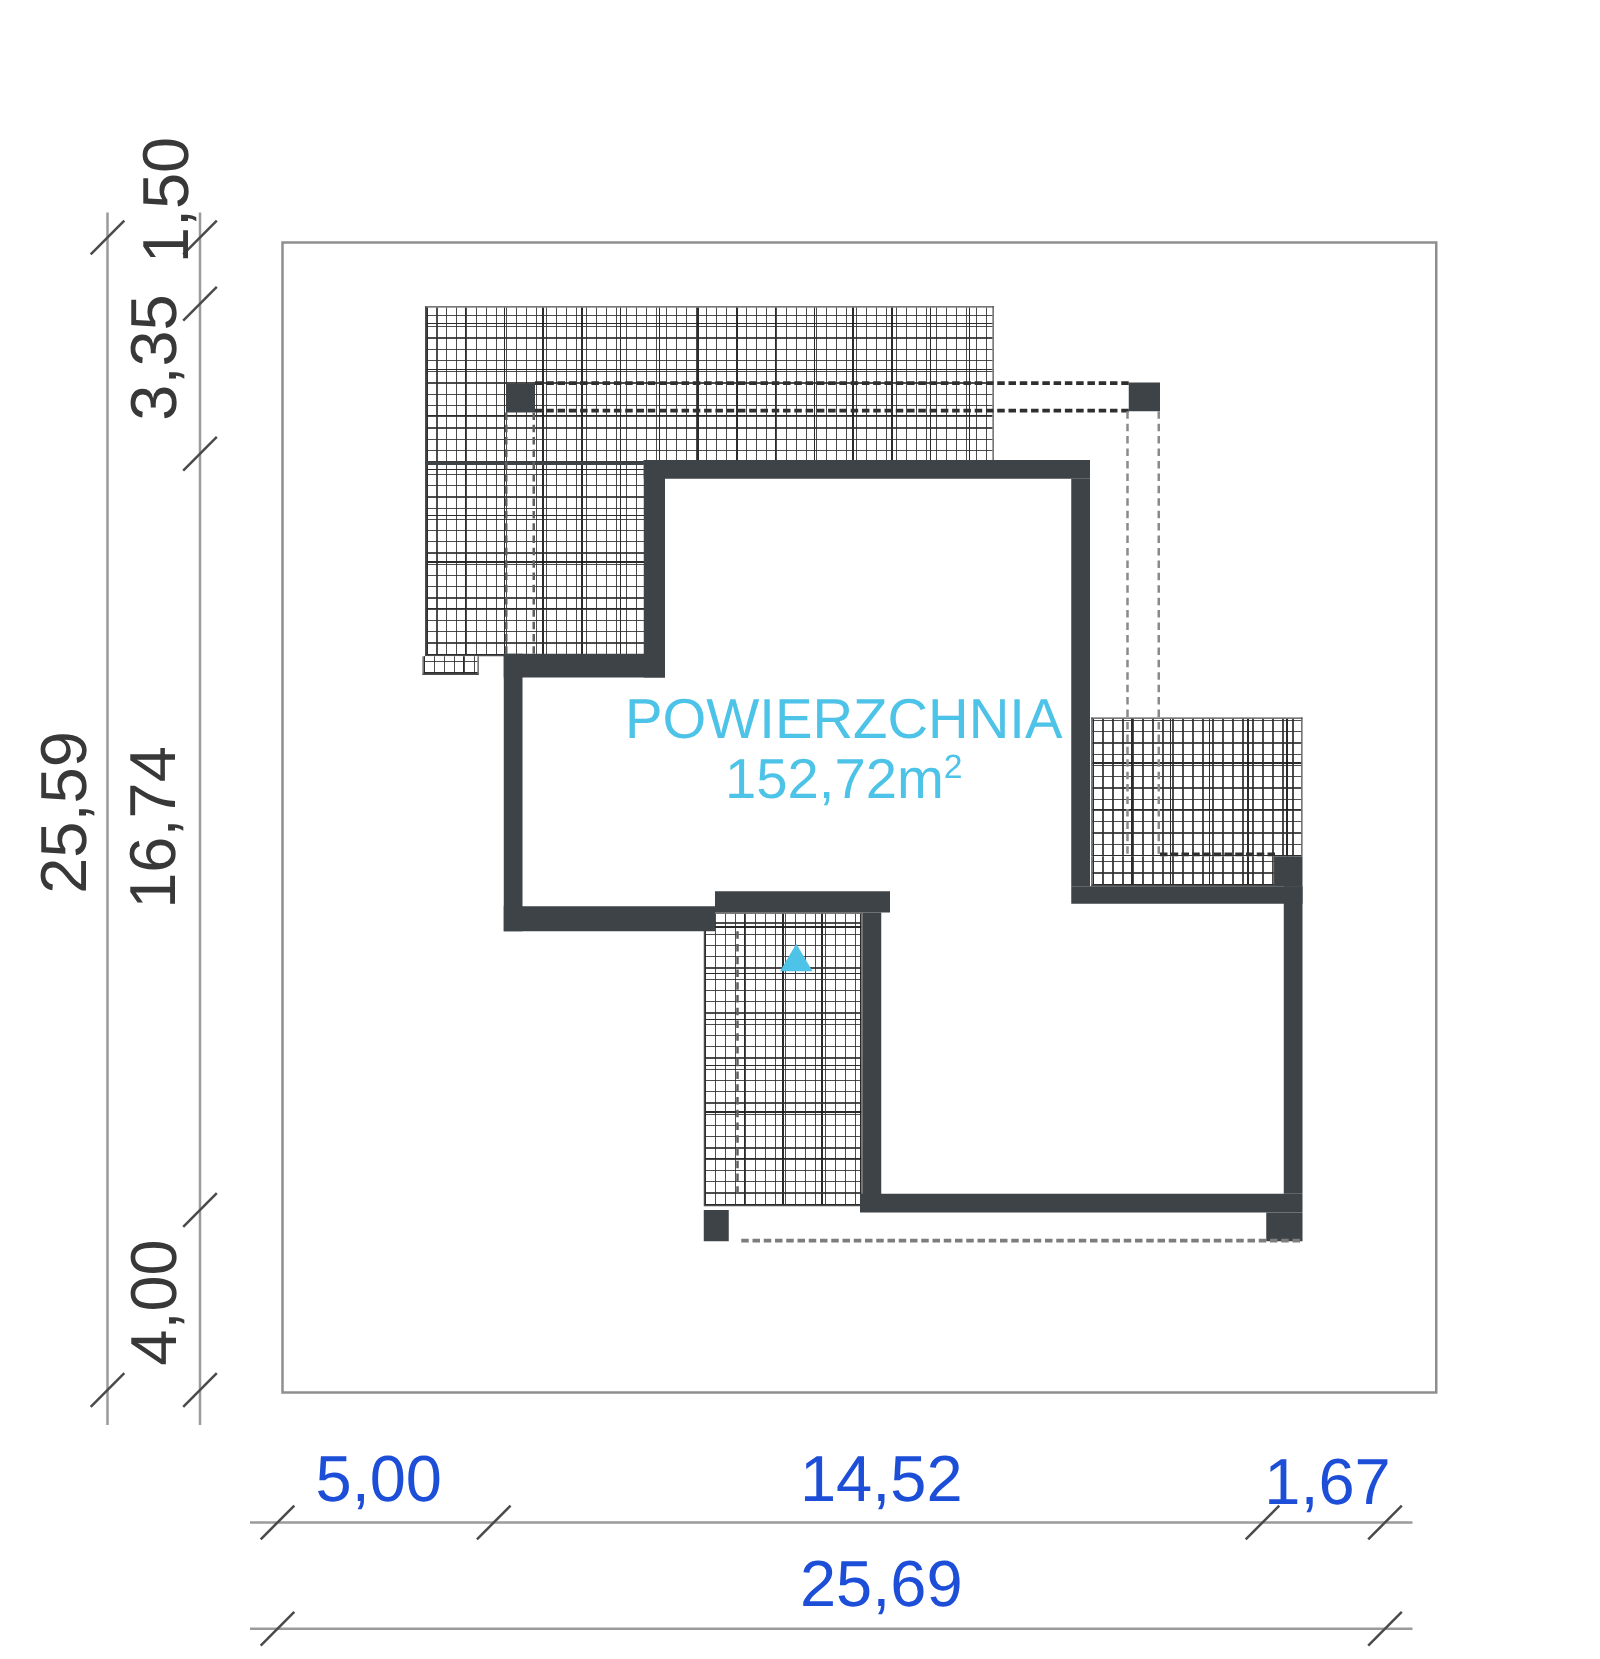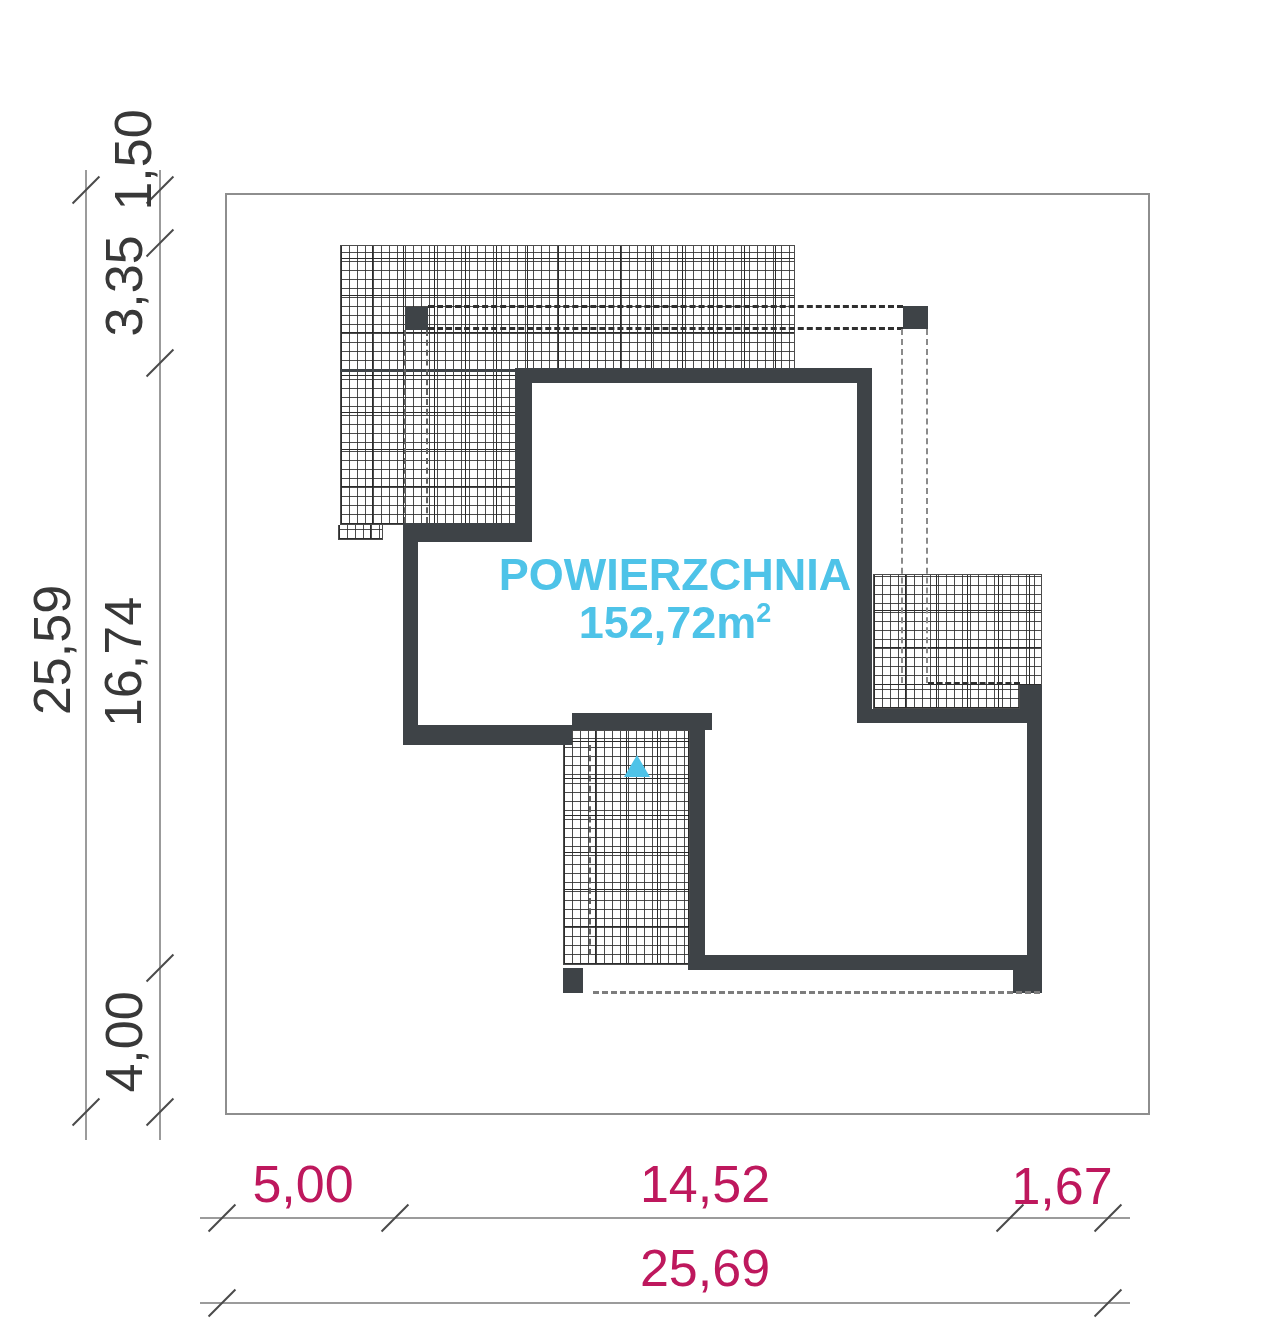--- a/index.html
+++ b/index.html
@@ -27,21 +27,21 @@
   .dash-v{width:0;border-left:2px dashed #8a8a8a;}
   .dash-v-dark{width:0;border-left:2px dashed #5f5f5f;}
   
   .dimline-v{width:0;border-left:2px solid #9b9b9b;}
   .dimline-h{height:0;border-top:2px solid #9b9b9b;}
   .tick{
     width:38px;height:2px;background:#4a4a4a;
     transform:translate(-50%,-50%) rotate(-45deg);
   }
   .dim-text{
-    color:#be185d;font-size:52px;white-space:nowrap;
+    color:#1d4ed8;font-size:52px;white-space:nowrap;
     transform:translate(-50%,-50%);
   }
   .dim-text-v{
     color:#383838;font-size:52px;white-space:nowrap;
     transform:translate(-50%,-50%) rotate(-90deg);
   }
   
   .area-label{
     width:420px;text-align:center;color:#4ec3e8;
     font-size:45px;line-height:48px;letter-spacing:0px;
@@ -92,21 +92,21 @@
   <div class="abs dash-v" style="left:901px;top:329px;height:354px;"></div>
   <div class="abs dash-v" style="left:926px;top:329px;height:354px;"></div>
   <div class="abs dash-v-dark" style="left:404px;top:330px;height:193px;"></div>
   <div class="abs dash-v-dark" style="left:426px;top:330px;height:193px;"></div>
   <div class="abs dash-v-dark" style="left:589px;top:745px;height:210px;"></div>
   <div class="abs dash-h" style="left:928px;top:682px;width:92px;"></div>
   <div class="abs dash-h-light" style="left:593px;top:991px;width:447px;"></div>
 
   <div class="abs tri" style="left:624px;top:755px;"></div>
 
-  <div class="abs area-label" style="left:465px;top:551px;font-weight:bold;">
+  <div class="abs area-label" style="left:465px;top:551px;">
     <div>POWIERZCHNIA</div>
     <div><span>152,72m</span><sup>2</sup></div>
   </div>
 
   <div class="abs dimline-v" style="left:85px;top:170px;height:970px;"></div>
   <div class="abs dimline-v" style="left:159px;top:170px;height:970px;"></div>
 
   <div class="abs dimline-h" style="left:200px;top:1217px;width:930px;"></div>
   <div class="abs dimline-h" style="left:200px;top:1302px;width:930px;"></div>
 

